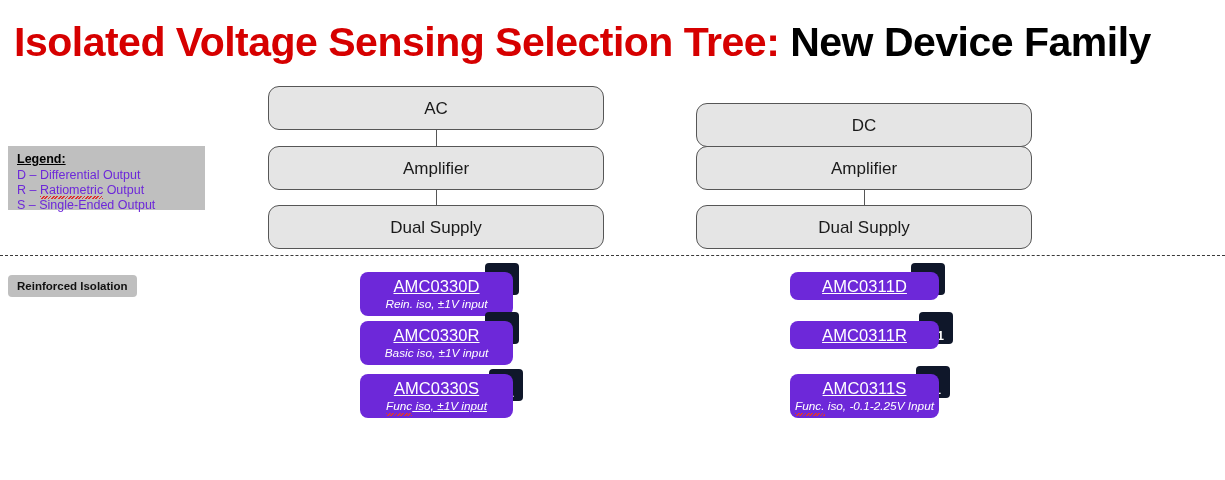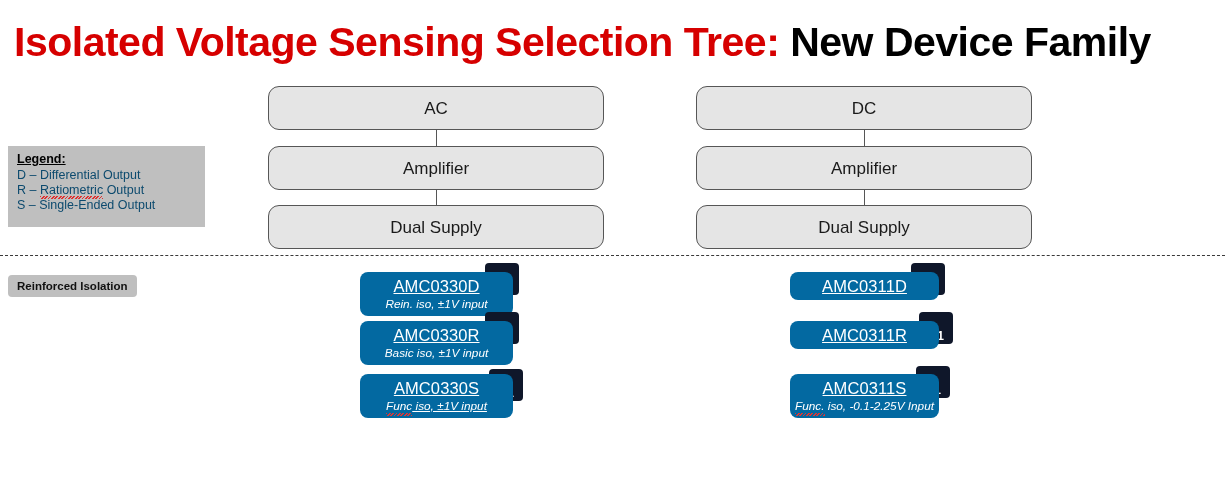--- a/index.html
+++ b/index.html
@@ -40,36 +40,36 @@
   .title .part-black {
     color: #000000;
   }
 
   
   .legend-box {
     position: absolute;
     left: 8px;
     top: 146px;
     width: 197px;
-    height: 81px;
+    height: 64px;
     background: #BFBFBF;
     box-sizing: border-box;
     padding: 6px 0 0 9px;
   }
   .legend-title {
     font-size: 12.5px;
     font-weight: bold;
     color: #000;
     text-decoration: underline;
     line-height: 15px;
     margin-bottom: 1px;
   }
   .legend-line {
     font-size: 12.5px;
-    color: #0c4a6e;
+    color: #6d28d9;
     line-height: 15px;
     white-space: nowrap;
   }
   .misspell {
     position: relative;
     display: inline-block;
   }
   .misspell::after {
     content: "";
     position: absolute;
@@ -125,21 +125,21 @@
     font-size: 11.5px;
     font-weight: bold;
     line-height: 22px;
     white-space: nowrap;
   }
 
   
   .device {
     position: absolute;
     box-sizing: border-box;
-    background: #0369a1;
+    background: #6d28d9;
     border-radius: 8px;
     color: #ffffff;
     text-align: center;
     padding-top: 4px;
   }
   .device .pn {
     font-size: 16.5px;
     line-height: 20px;
     text-decoration: underline;
     letter-spacing: 0.1px;
@@ -204,21 +204,21 @@
   <div class="flow-box" style="left:268px; top:146px; width:336px; height:44px;">
     <span>Amplifier</span>
   </div>
   <div class="flow-box" style="left:268px; top:205px; width:336px; height:44px;">
     <span>Dual Supply</span>
   </div>
 
   <div class="connector" style="left:864px; top:130px; height:16px;"></div>
   <div class="connector" style="left:864px; top:190px; height:16px;"></div>
 
-  <div class="flow-box" style="left:696px; top:86px; width:336px; height:44px;">
+  <div class="flow-box" style="left:696px; top:103px; width:336px; height:44px;">
     <span>DC</span>
   </div>
   <div class="flow-box" style="left:696px; top:146px; width:336px; height:44px;">
     <span>Amplifier</span>
   </div>
   <div class="flow-box" style="left:696px; top:205px; width:336px; height:44px;">
     <span>Dual Supply</span>
   </div>
 
   <div class="divider"></div>

